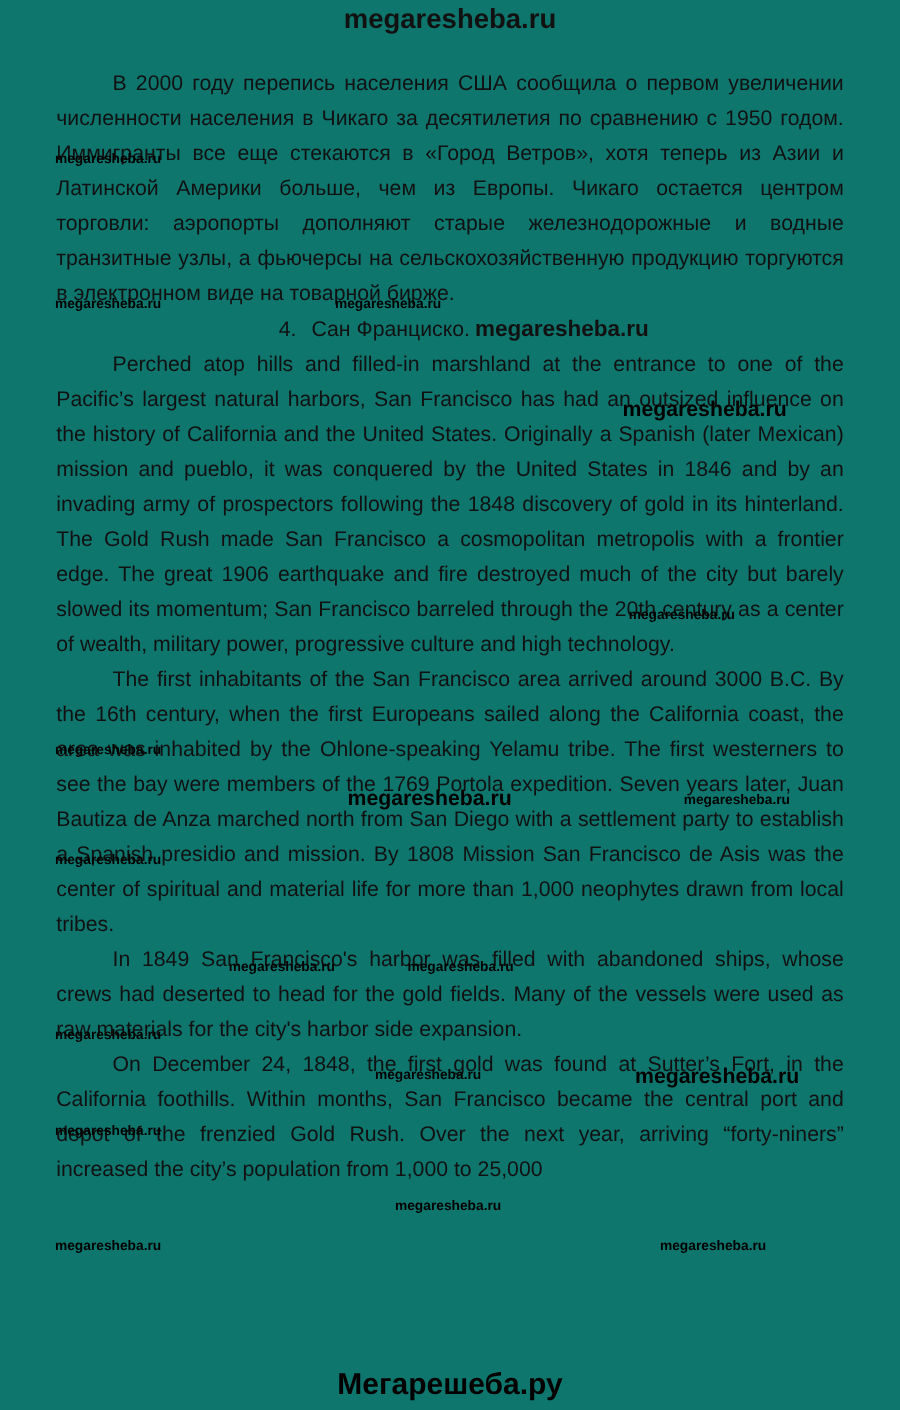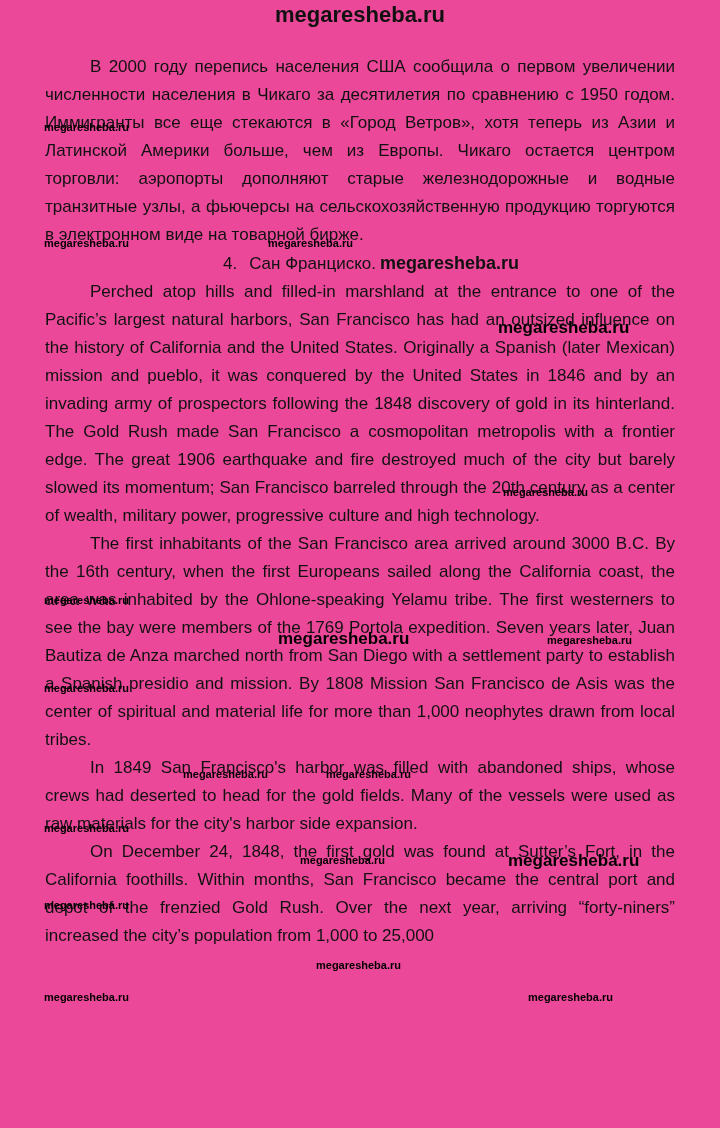--- a/index.html
+++ b/index.html
@@ -1,21 +1,21 @@
 <!DOCTYPE html>
 <html><head>
 <meta charset="utf-8">
 <style>
   * { margin: 0; padding: 0; box-sizing: border-box; }
   html, body { background: #ffffff; }
   .page {
     position: relative;
     width: 720px;
     height: 1128px;
-    background: #ec4899;
+    background: #0f766e;
     padding: 2px 45px 0 45px;
     font-family: "Liberation Sans", "DejaVu Sans", sans-serif;
     font-size: 17px;
     line-height: 28px;
     color: #111111;
     text-align: justify;
     overflow: hidden;
   }
   .header-wm {
     text-align: center;
@@ -82,14 +82,15 @@
   <span class="wm-abs wm-sm" style="left:183px; top:768px;">megaresheba.ru</span>
   <span class="wm-abs wm-sm" style="left:326px; top:768px;">megaresheba.ru</span>
   <span class="wm-abs wm-sm" style="left:44px; top:822px;">megaresheba.ru</span>
   <span class="wm-abs wm-sm" style="left:300px; top:854px;">megaresheba.ru</span>
   <span class="wm-abs wm-lg" style="left:508px; top:852px;">megaresheba.ru</span>
   <span class="wm-abs wm-sm" style="left:44px; top:899px;">megaresheba.ru</span>
   <span class="wm-abs wm-sm" style="left:316px; top:959px;">megaresheba.ru</span>
   <span class="wm-abs wm-sm" style="left:44px; top:991px;">megaresheba.ru</span>
   <span class="wm-abs wm-sm" style="left:528px; top:991px;">megaresheba.ru</span>
 
+  <div class="footer-wm">Мегарешеба.ру</div>
 
 </div>
 
 </body></html>

